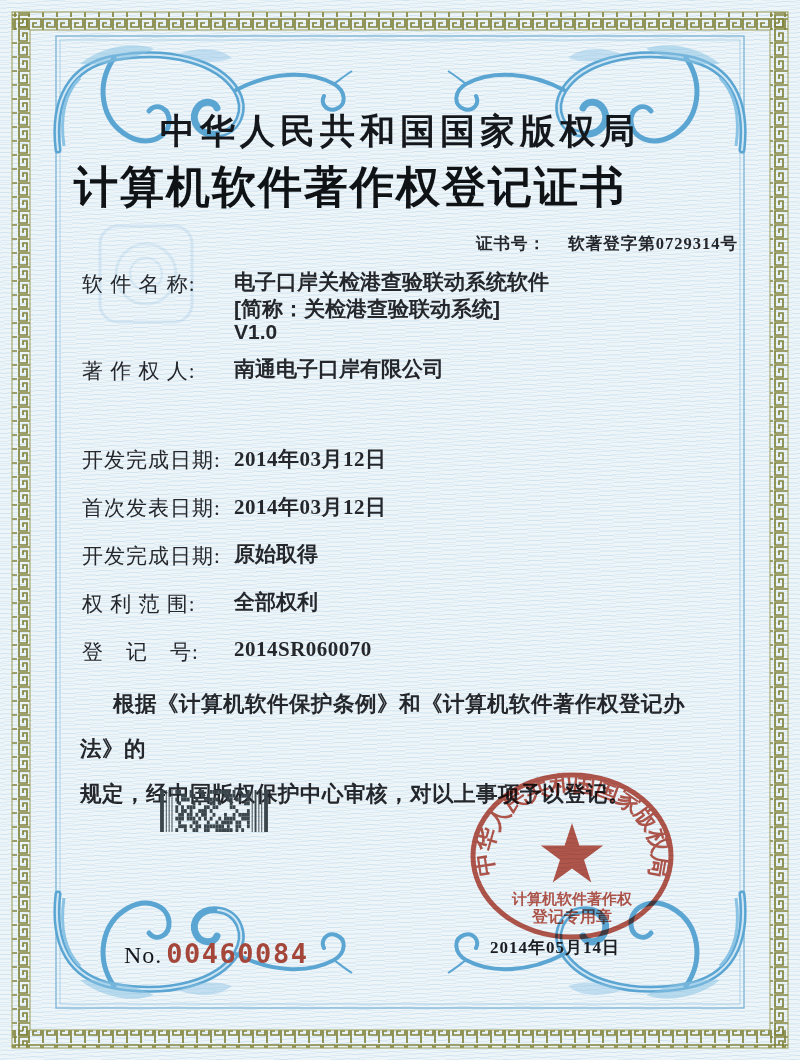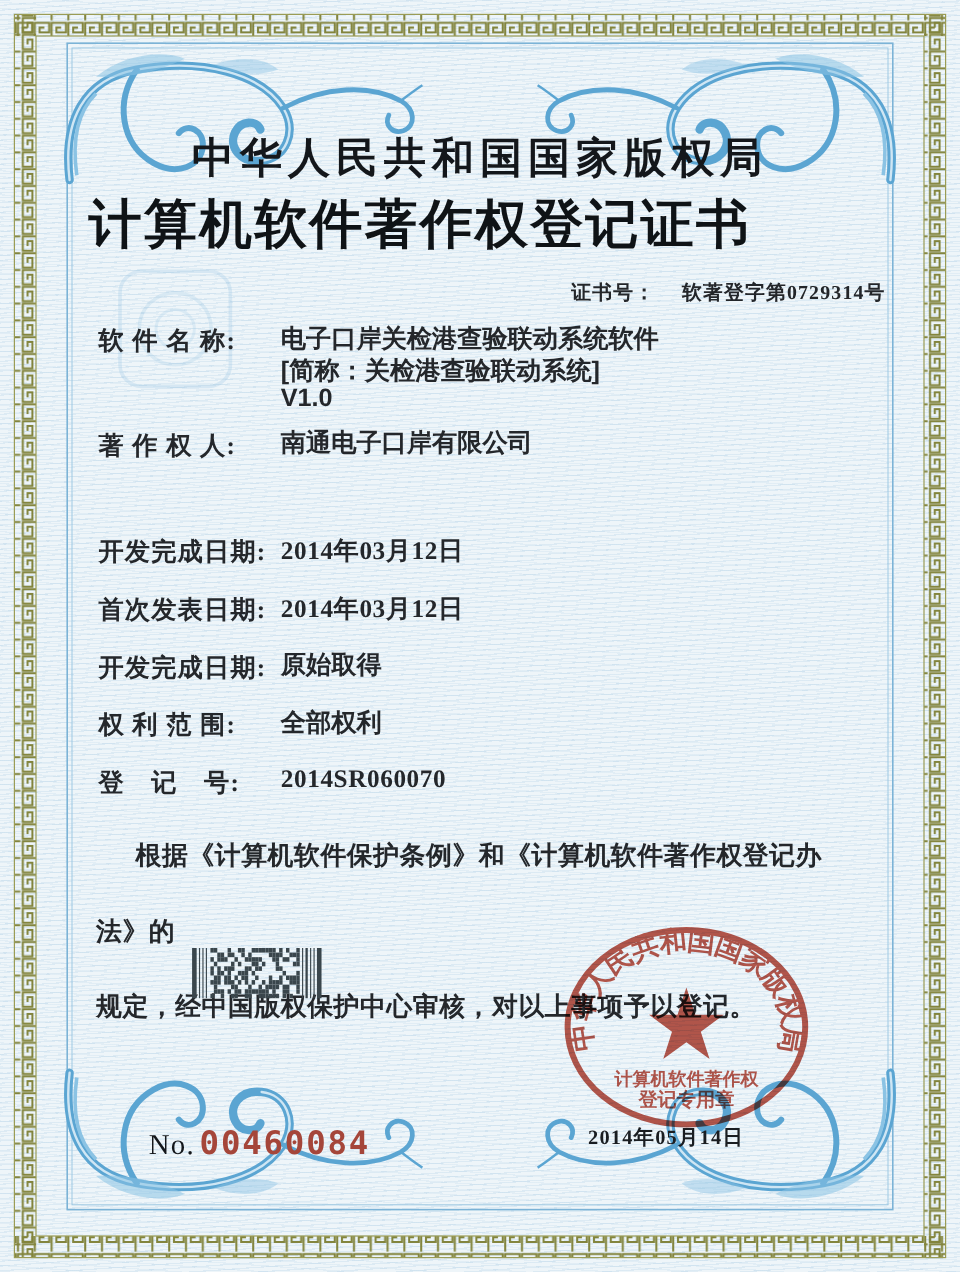--- a/index.html
+++ b/index.html
@@ -14,27 +14,27 @@
     padding-left:40px;
   }
   .deco{position:absolute;left:0;top:0;z-index:1;pointer-events:none;}
   .content{position:absolute;left:0;top:0;width:800px;height:1060px;z-index:2;}
   .authority{position:absolute;top:108px;left:0;width:800px;text-align:center;
     font-size:35px;font-weight:700;letter-spacing:5px;color:#14171b;}
   .cert-title{position:absolute;top:158px;left:0;width:700px;text-align:center;
     font-size:44px;font-weight:900;letter-spacing:2px;color:#0f1316;}
   .certno-row{position:absolute;top:233px;right:62px;font-size:16.5px;font-weight:700;
     letter-spacing:1px;color:#23262a;}
-  .flabel{position:absolute;left:82px;font-size:21px;font-weight:700;letter-spacing:1px;color:#24272b;white-space:pre;text-align:center;}
+  .flabel{position:absolute;left:82px;font-size:21px;font-weight:400;letter-spacing:1px;color:#24272b;white-space:pre;text-align:center;}
   .fvalue{position:absolute;left:234px;font-size:21px;font-weight:700;
     font-family:"Liberation Sans","DejaVu Sans",sans-serif;color:#24272b;white-space:pre;}
   .fvalue.serifv{font-family:"Liberation Serif","DejaVu Serif",serif;letter-spacing:0.5px;}
   .statement{position:absolute;left:80px;width:648px;font-size:21.5px;font-weight:600;
     color:#24272b;letter-spacing:0.5px;}
-  .statement .ln{display:block;line-height:63px;}
+  .statement .ln{display:block;line-height:45px;}
   .statement .ln.indent{text-indent:33px;}
   .serial{position:absolute;top:938px;left:124px;display:flex;align-items:baseline;gap:4px;}
   .serial .no-label{font-size:24px;color:#14171b;letter-spacing:1px;}
   .serial .no-value{font-size:27px;font-family:"DejaVu Sans Mono","Liberation Mono",monospace;
     letter-spacing:1.5px;color:#a5463a;font-weight:700;}
   .issue-date{position:absolute;top:936px;left:490px;font-size:17px;font-weight:700;color:#1a1d21;letter-spacing:1px;}
   .seal-wrap{position:absolute;left:467px;top:770px;z-index:3;mix-blend-mode:multiply;opacity:0.92;}
   .barcode{position:absolute;left:155px;top:790px;z-index:2;}
   .watermark{position:absolute;left:96px;top:222px;width:100px;height:104px;z-index:1;opacity:0.55;}
 </style>

